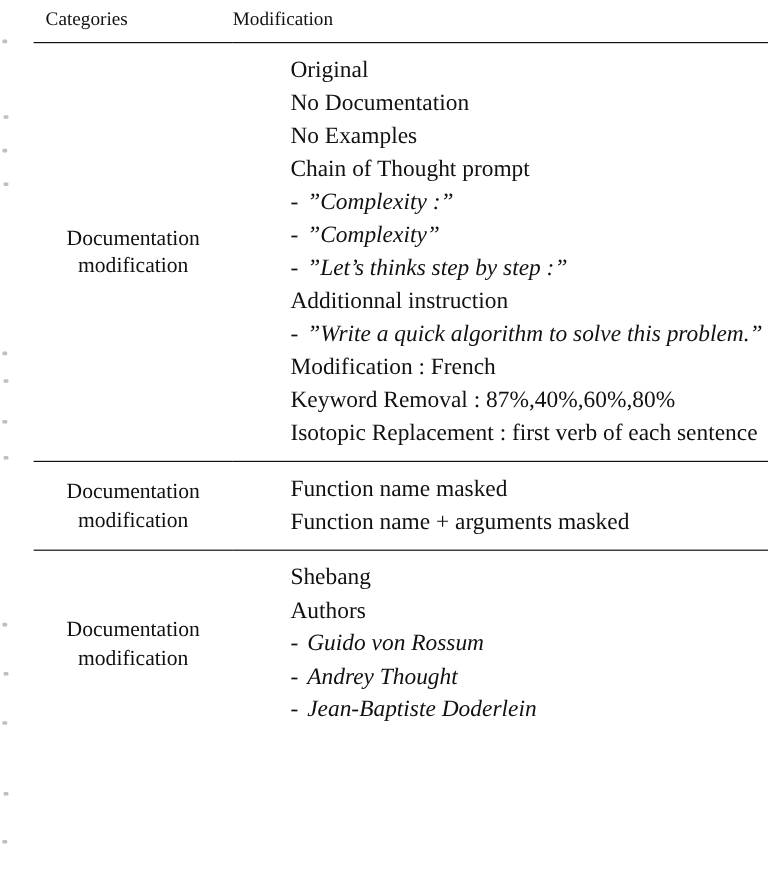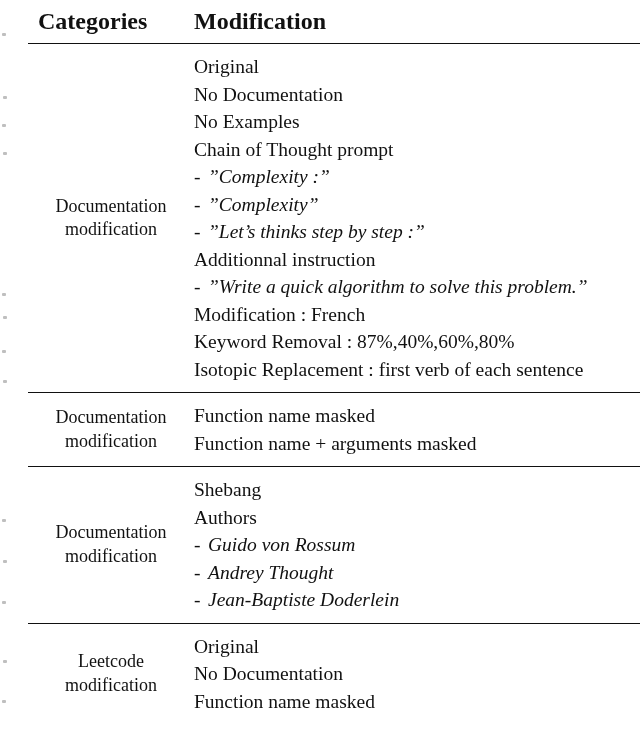--- a/index.html
+++ b/index.html
@@ -59,22 +59,22 @@
   tr.spacer-row td { height: 0; padding: 0; border: 0; }
 
   th, td {
     padding: 0;
     vertical-align: middle;
     text-align: left;
   }
 
   
   .hdr-cell {
-    font-weight: bold;
-    font-size: 24px;
+    font-weight: normal;
+    font-size: 16px;
     padding: 9px 0 10px 0;
   }
   .hdr-cat { padding-left: 10px; }
   .hdr-mod { padding-left: 0; }
 
   
   .cat-cell {
     text-align: center;
     padding: 0 8px;
     font-size: 18px;
@@ -85,20 +85,21 @@
 
   .mod-cell {
     padding: 9px 0 9px 0;
     font-size: 19.5px;
   }
   .mod-cell .mod-line {
     display: block;
     line-height: 1.00;
     padding: 4px 0 4px 0;
     white-space: nowrap;
+    margin-left: 48px;
   }
   .mod-line.sub {
     font-style: italic;
   }
   .mod-line .dash {
     font-style: normal;
     display: inline-block;
     width: 14px;
   }
 </style>
@@ -170,30 +171,19 @@
             <span class="cat-line">modification</span>
           </td>
           <td class="mod-cell">
             <span class="mod-line">Shebang</span>
             <span class="mod-line">Authors</span>
             <span class="mod-line sub"><span class="dash">-</span><span>Guido von Rossum</span></span>
             <span class="mod-line sub"><span class="dash">-</span><span>Andrey Thought</span></span>
             <span class="mod-line sub"><span class="dash">-</span><span>Jean-Baptiste Doderlein</span></span>
           </td>
         </tr>
-        <tr class="rule-mid">
-          <td class="cat-cell">
-            <span class="cat-line">Leetcode</span>
-            <span class="cat-line">modification</span>
-          </td>
-          <td class="mod-cell">
-            <span class="mod-line">Original</span>
-            <span class="mod-line">No Documentation</span>
-            <span class="mod-line">Function name masked</span>
-          </td>
-        </tr>
         <tr class="rule-bot spacer-row">
           <td></td>
           <td></td>
         </tr>
       </tbody>
   </table>
 </div>
 
 </body></html>

